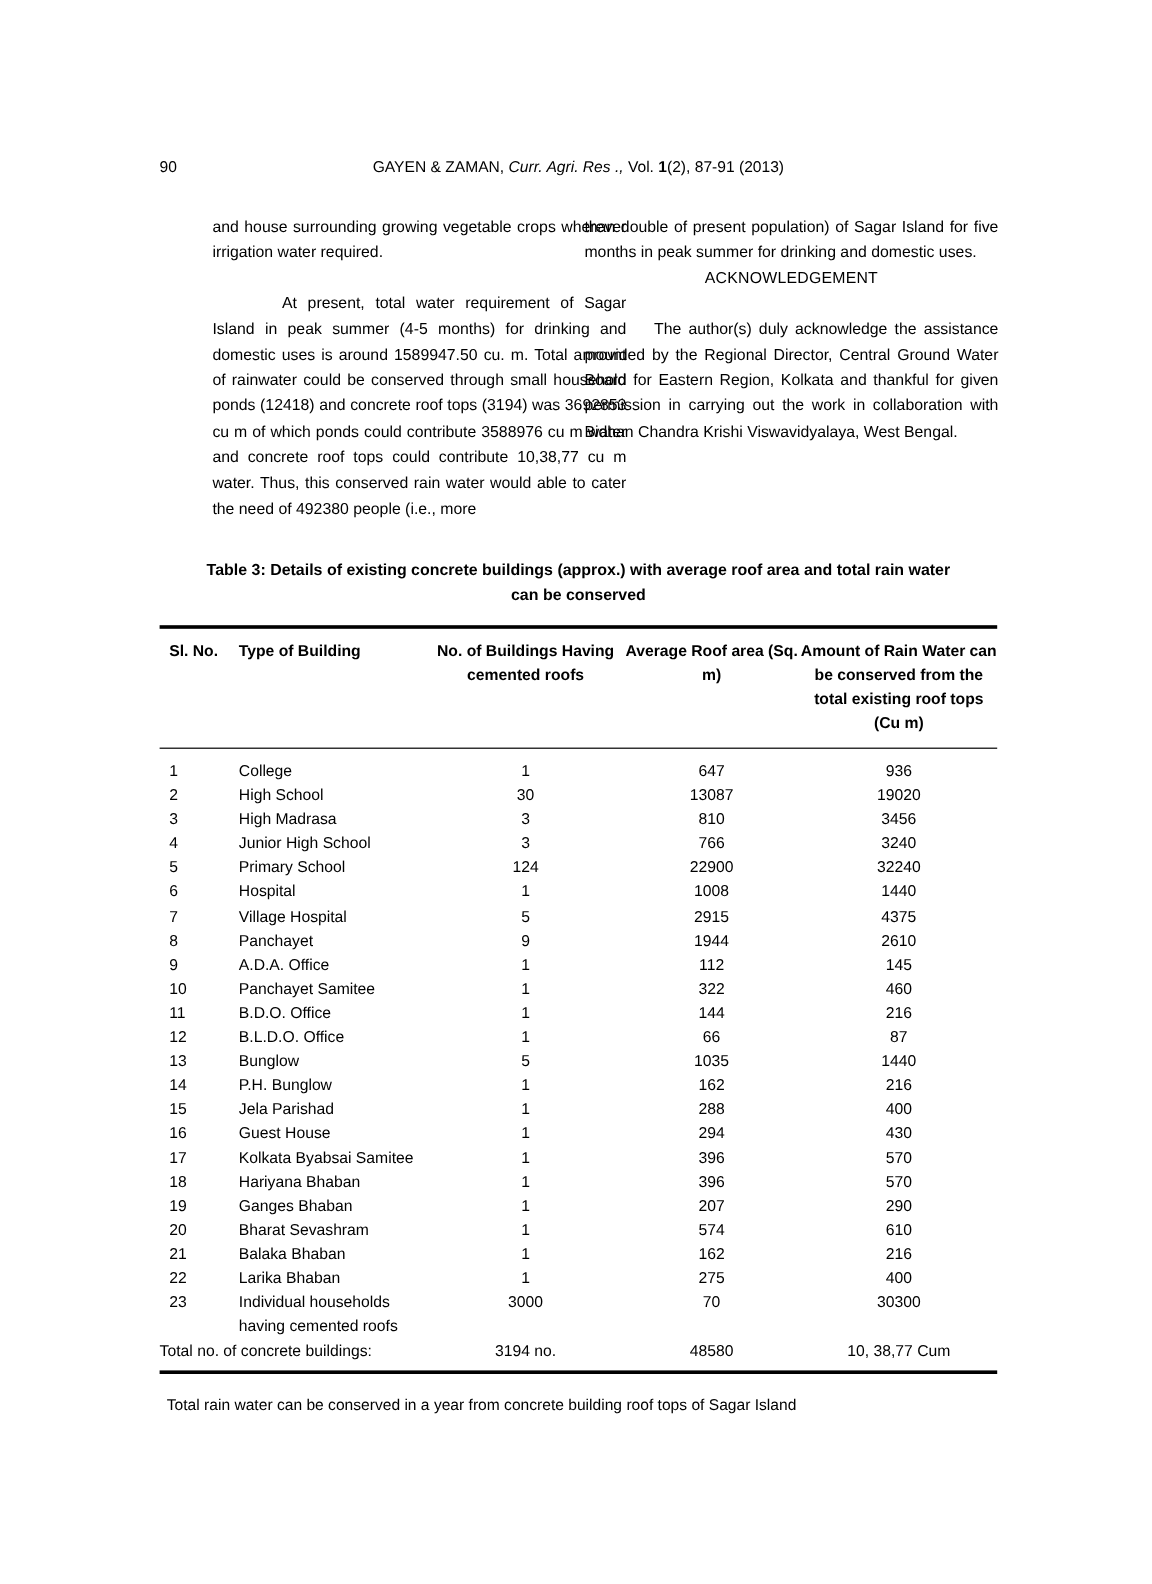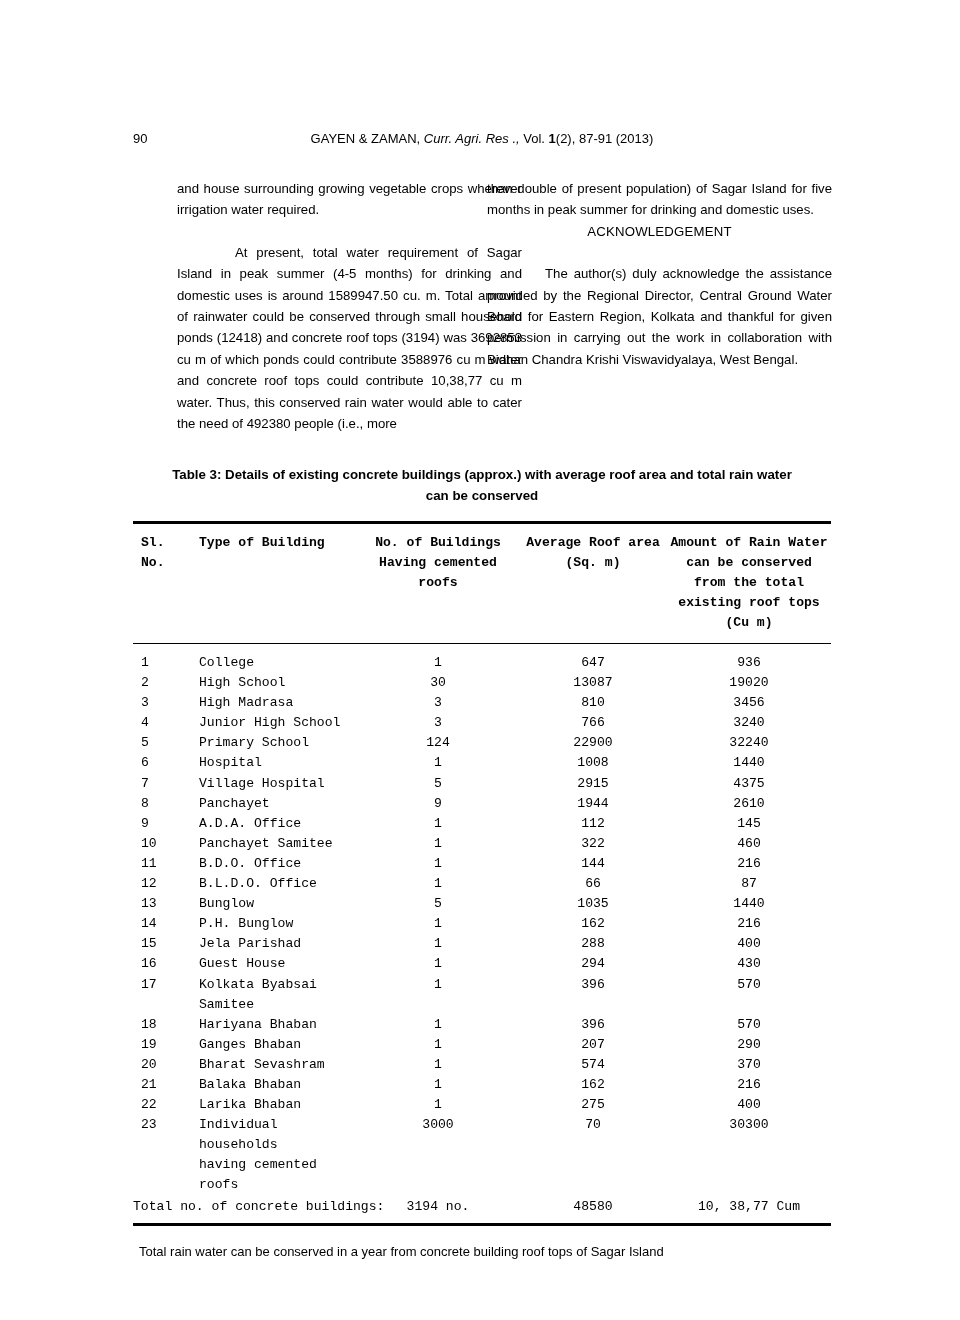--- a/index.html
+++ b/index.html
@@ -103,21 +103,20 @@
     height: 0;
     border-top: 1.5px solid #000;
     width: 698px;
   }
 
   table.tbl {
     width: 698px;
     border-collapse: collapse;
     font-size: 13.1px;
     table-layout: fixed;
-    font-family: Liberation Mono, monospace;
   }
   table.tbl col.c-sl    { width: 52px; }
   table.tbl col.c-type  { width: 172px; }
   table.tbl col.c-num   { width: 162px; }
   table.tbl col.c-area  { width: 148px; }
   table.tbl col.c-amt   { width: 164px; }
 
   table.tbl thead th {
     font-weight: bold;
     font-size: 13.1px;
@@ -361,21 +360,21 @@
             <td class="type"><span>Ganges Bhaban</span></td>
             <td>1</td>
             <td>207</td>
             <td>290</td>
           </tr>
           <tr>
             <td class="sl">20</td>
             <td class="type"><span>Bharat  Sevashram</span></td>
             <td>1</td>
             <td>574</td>
-            <td>370</td>
+            <td>610</td>
           </tr>
           <tr>
             <td class="sl">21</td>
             <td class="type"><span>Balaka  Bhaban</span></td>
             <td>1</td>
             <td>162</td>
             <td>216</td>
           </tr>
           <tr>
             <td class="sl">22</td>

